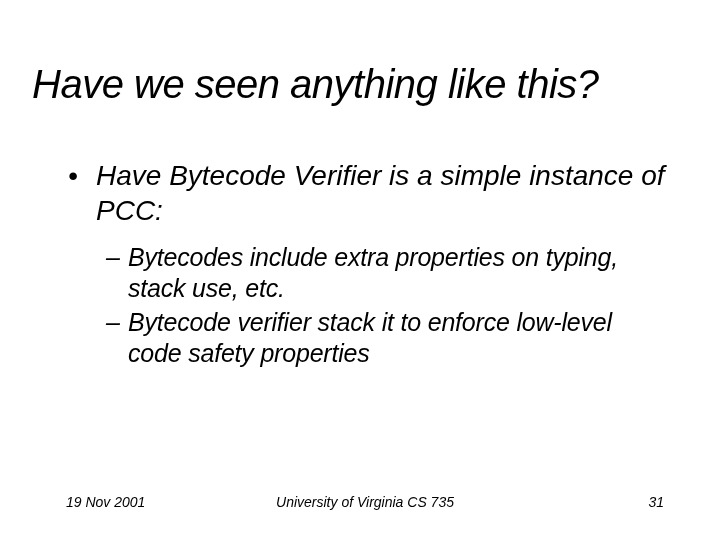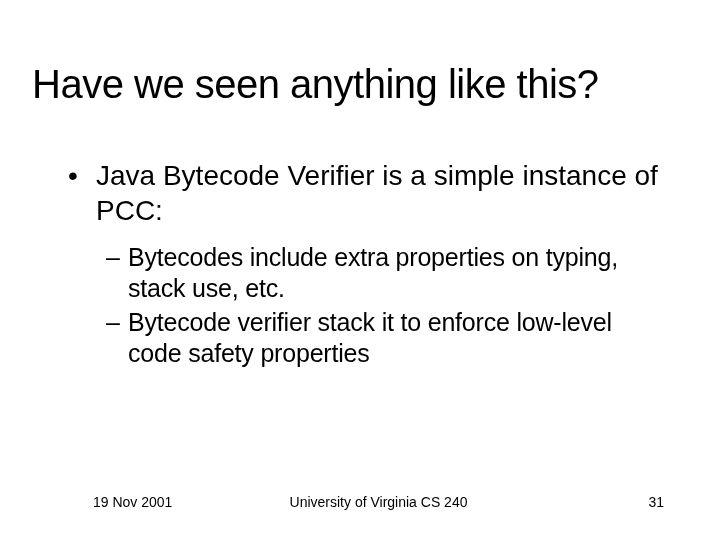--- a/index.html
+++ b/index.html
@@ -10,20 +10,21 @@
     background: #ffffff;
     font-family: Arial, Helvetica, sans-serif;
     color: #000000;
     overflow: hidden;
   }
   .slide {
     position: relative;
     width: 720px;
     height: 540px;
     box-sizing: border-box;
+    font-style: italic;
   }
   .title {
     position: absolute;
     top: 62px;
     left: 32px;
     right: 32px;
     font-size: 40px;
     font-weight: 400;
     letter-spacing: -0.5px;
   }
@@ -65,21 +66,20 @@
   }
   .footer {
     position: absolute;
     bottom: 30px;
     left: 66px;
     right: 56px;
     font-size: 14px;
     display: flex;
     justify-content: space-between;
     align-items: baseline;
-    margin-left: 27px;
   }
   .footer .center {
     position: absolute;
     left: 0;
     right: 0;
     text-align: center;
   }
   .footer .left, .footer .right {
     position: relative;
     z-index: 1;
@@ -88,33 +88,33 @@
 </head>
 <body>
 
 <div class="slide">
 
   <div class="title">Have we seen anything like this?</div>
 
   <div class="body">
     <div class="lvl1">
       <span class="bullet">•</span>
-      <span class="text">Java Bytecode Verifier is a simple instance of PCC:</span>
+      <span class="text">Have Bytecode Verifier is a simple instance of PCC:</span>
     </div>
     <div class="lvl2-group">
       <div class="lvl2">
         <span class="dash">–</span>
         <span class="text">Bytecodes include extra properties on typing, stack use, etc.</span>
       </div>
       <div class="lvl2">
         <span class="dash">–</span>
         <span class="text">Bytecode verifier stack it to enforce low-level code  safety properties</span>
       </div>
     </div>
   </div>
 
   <div class="footer">
     <span class="left">19 Nov 2001</span>
-    <span class="center">University of Virginia CS 240</span>
+    <span class="center">University of Virginia CS 735</span>
     <span class="right">31</span>
   </div>
 
 </div>
 
 </body></html>

